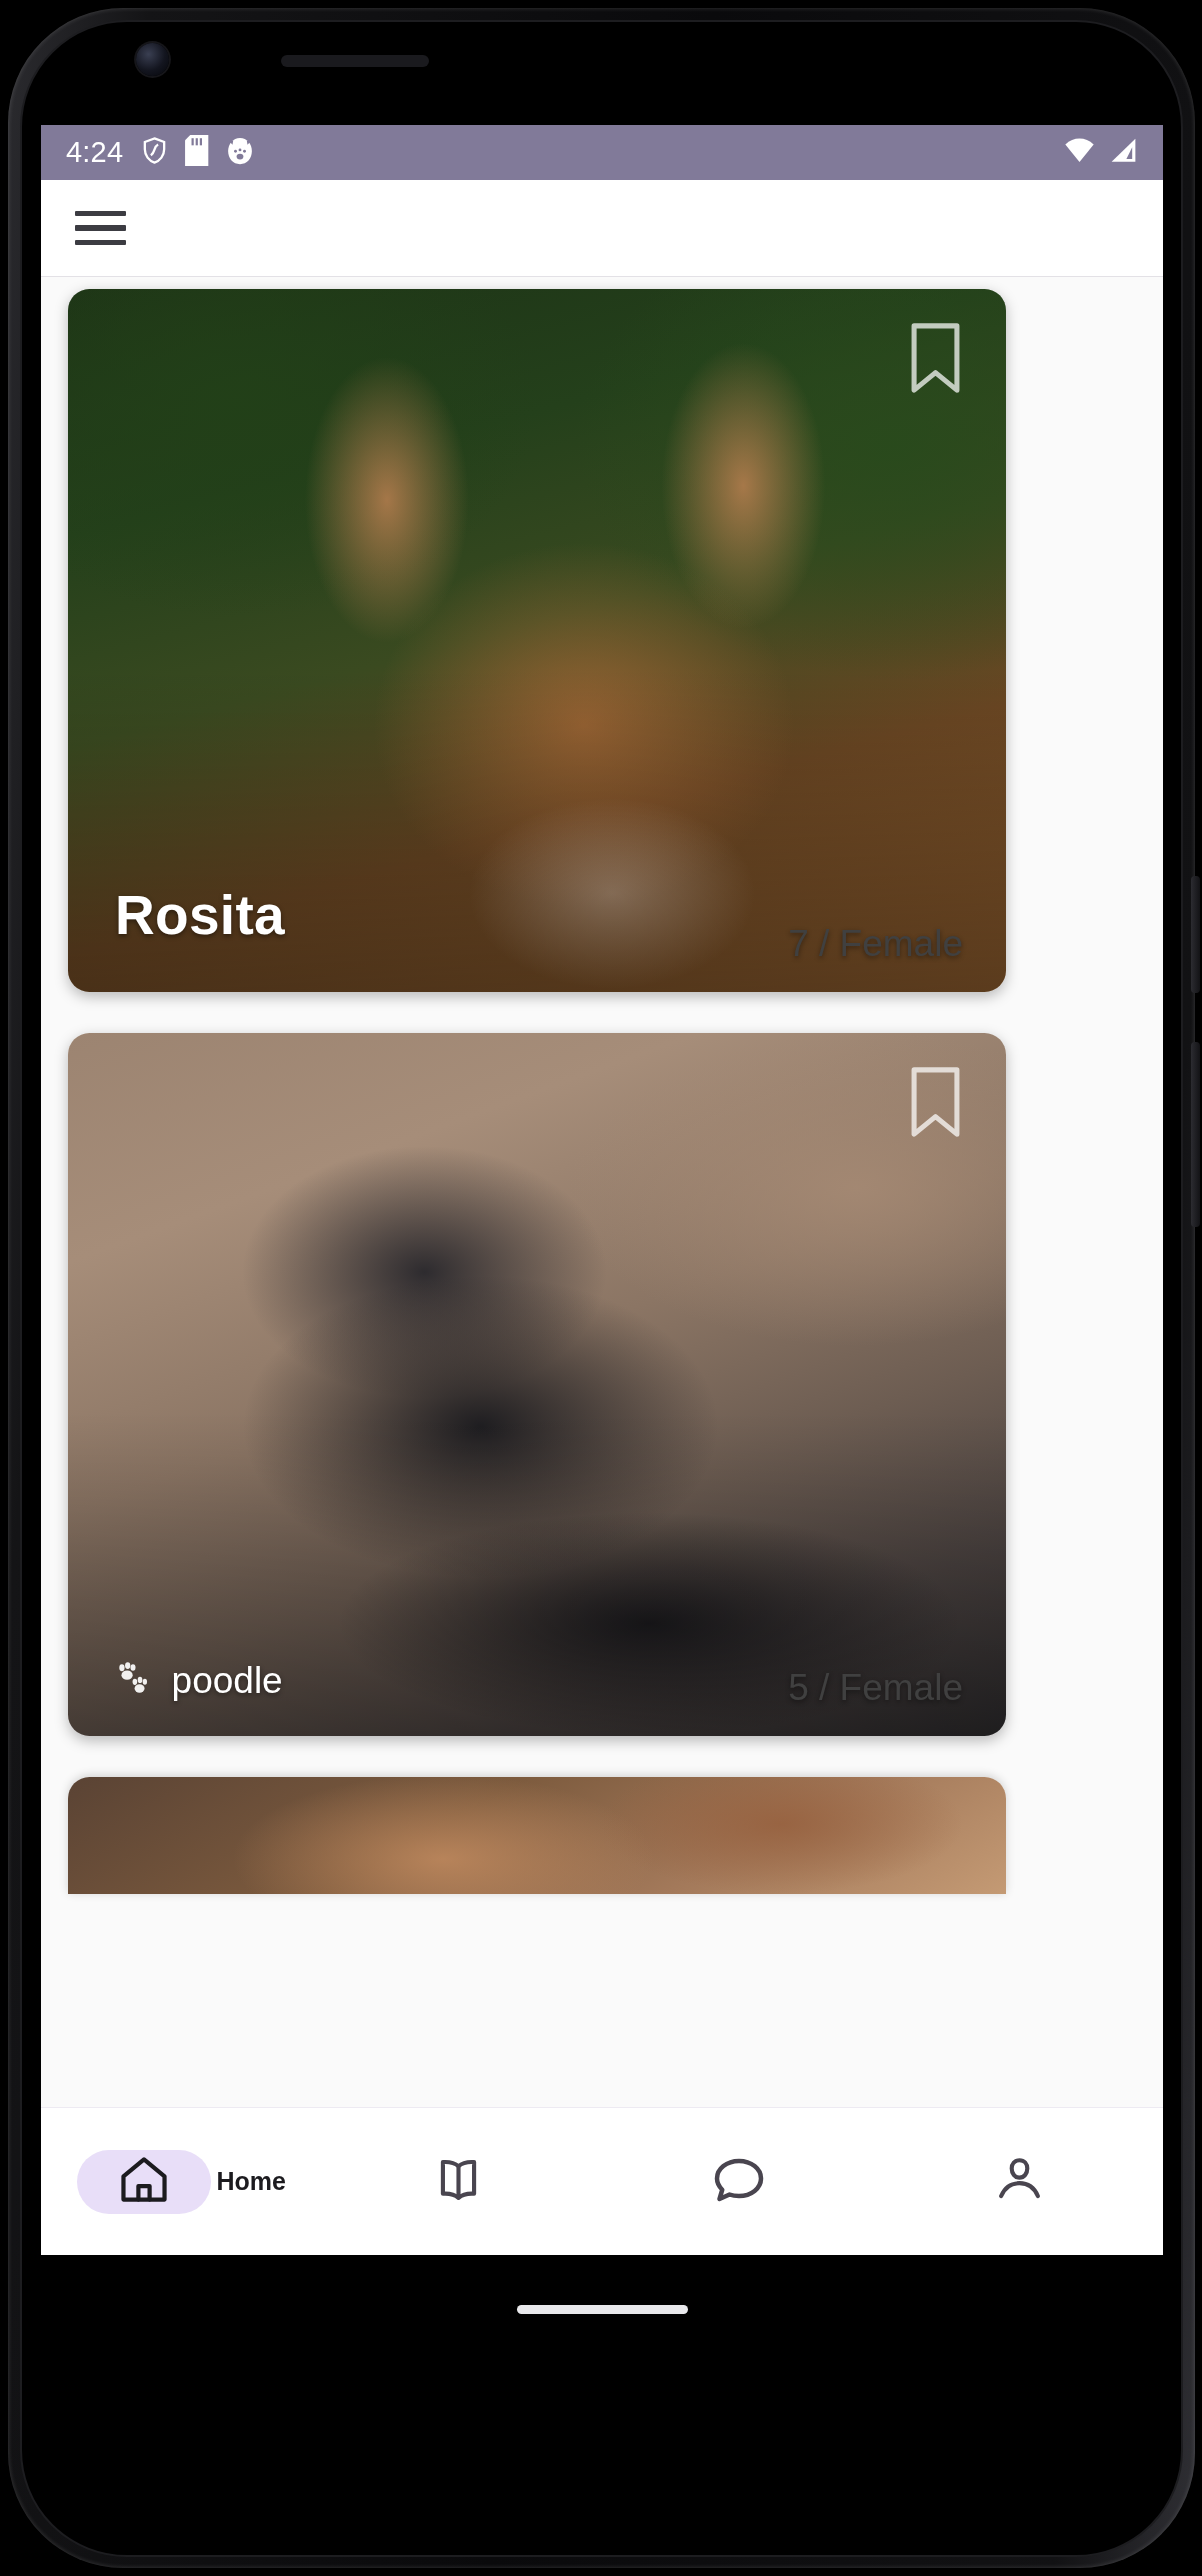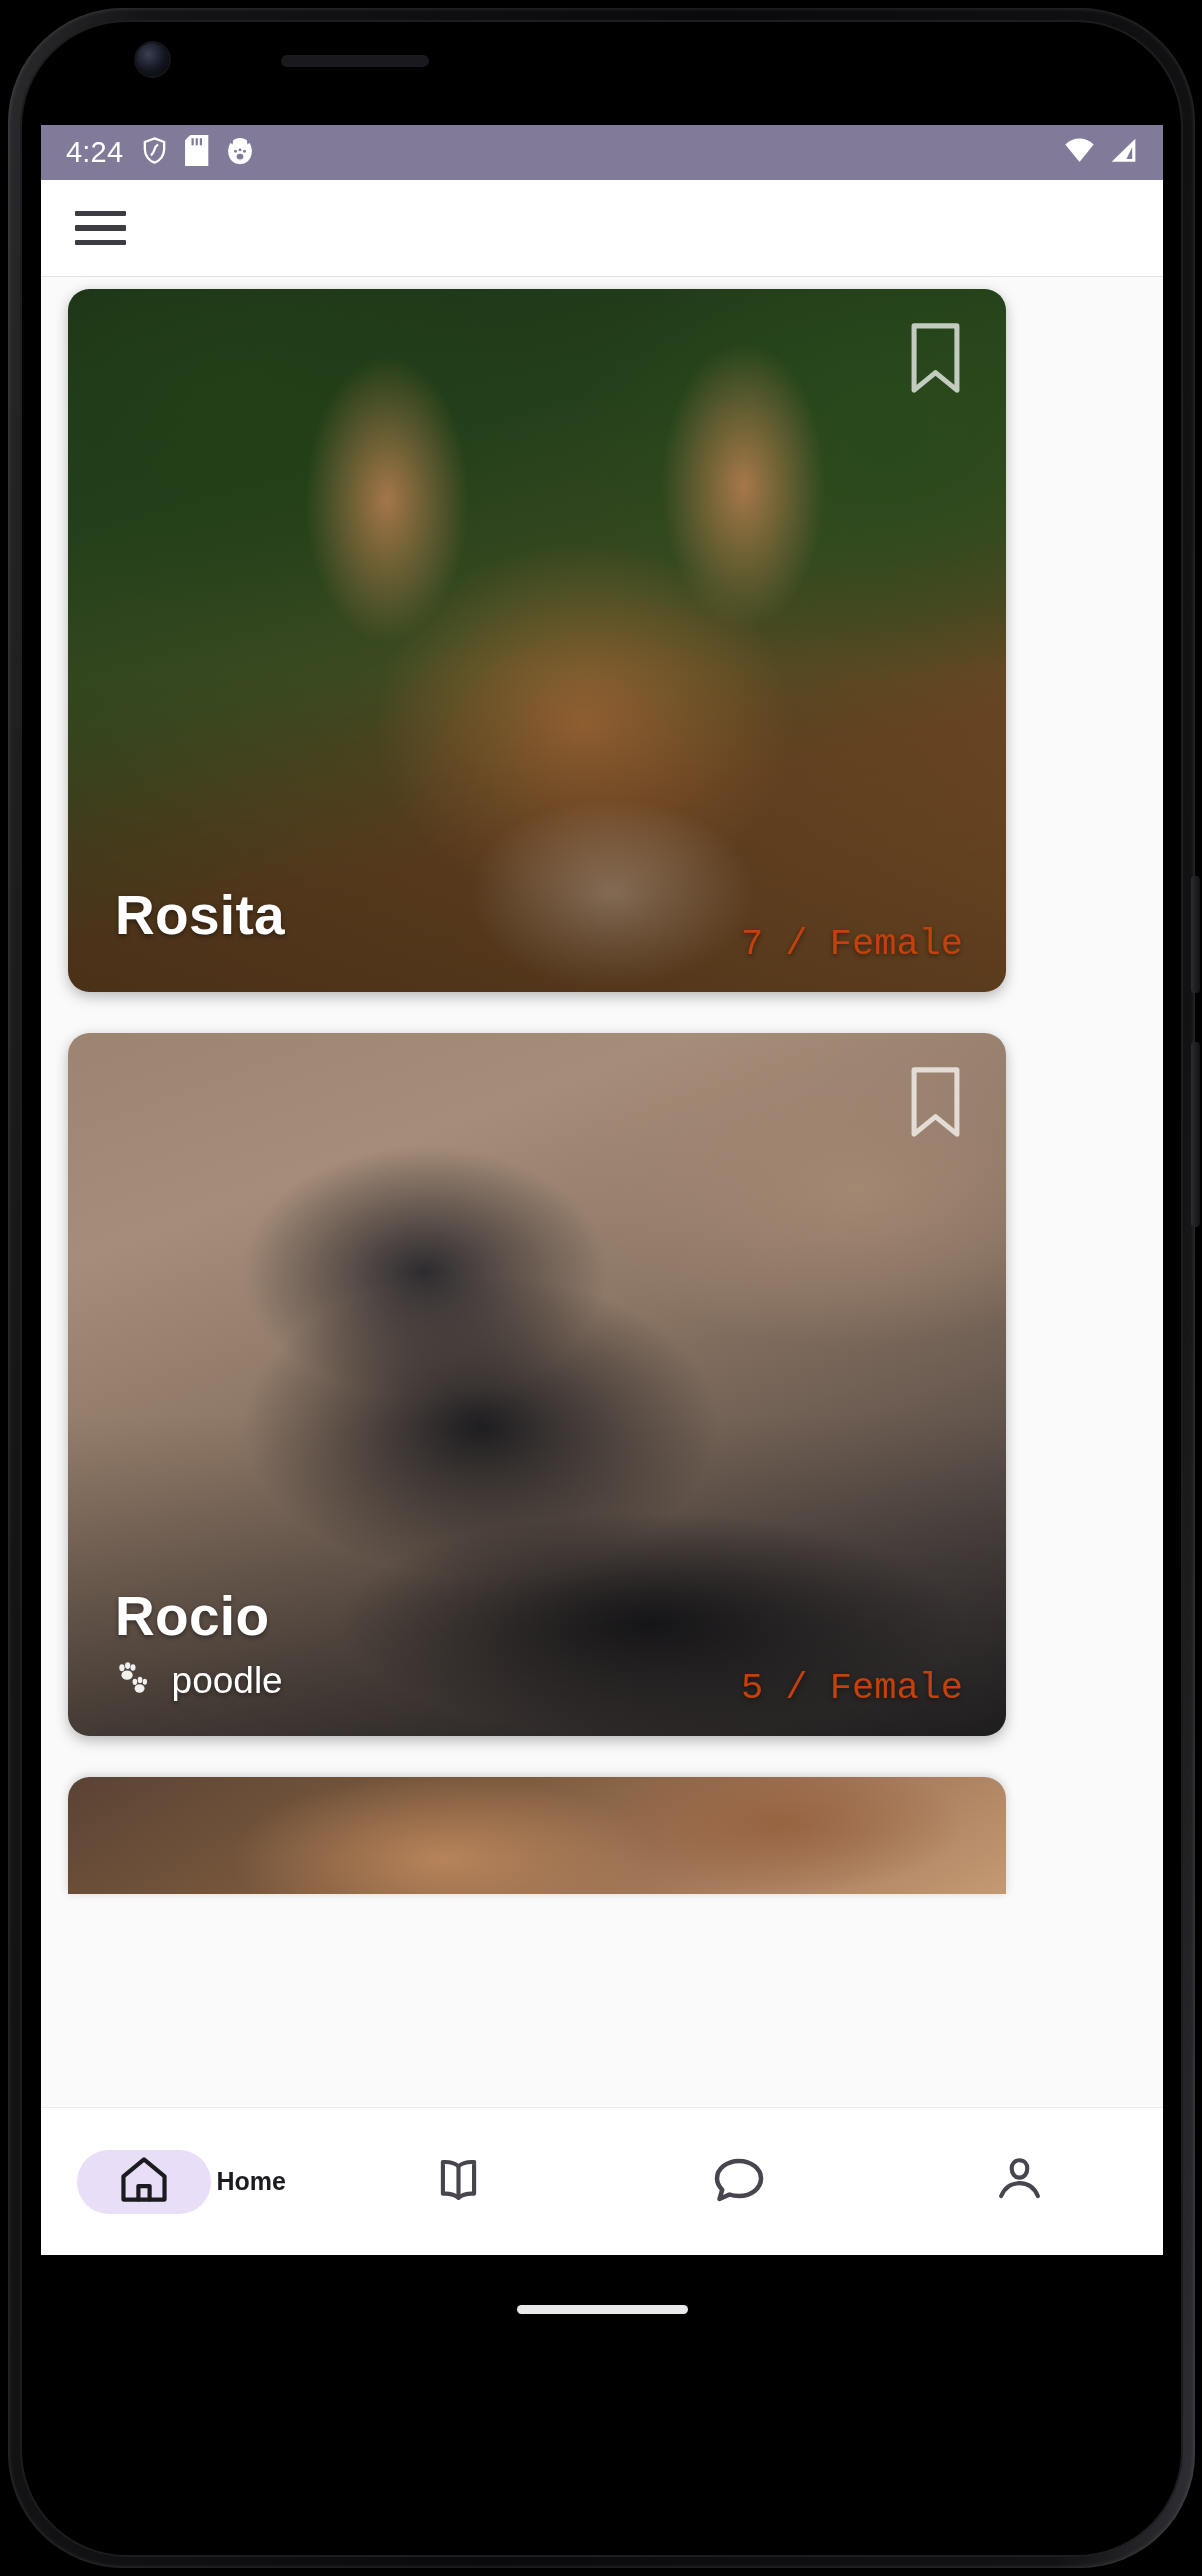--- a/index.html
+++ b/index.html
@@ -114,23 +114,22 @@
   }
   .pet-name {
     font-size: 55px; font-weight: bold; letter-spacing: 0.3px;
     margin-bottom: 11.7px;
     text-shadow: 0 1.9px 4.9px rgba(0,0,0,0.45);
   }
   .breed-row { display: flex; align-items: center; gap: 15.6px; margin-top: 4.9px; }
   .breed-text { font-size: 37px; text-shadow: 0 1.9px 4.9px rgba(0,0,0,0.45); }
   .meta-row {
     position: absolute; right: 43px; bottom: 27px;
-    font-size: 37px; color: #c2410c;
+    font-size: 37px; color: #404040;
     text-shadow: 0 1.9px 4.9px rgba(0,0,0,0.45);
-    font-family: Liberation Mono, monospace;
   }
 
   
   #photo-rosita {
     background:
       radial-gradient(ellipse 204px 136px at 58% 86%, rgba(215,190,170,0.55), rgba(0,0,0,0) 70%),
       radial-gradient(ellipse 292px 253px at 55% 62%, rgba(178,110,58,0.72), rgba(0,0,0,0) 72%),
       radial-gradient(ellipse 117px 204px at 34% 30%, rgba(196,132,84,0.8), rgba(0,0,0,0) 70%),
       radial-gradient(ellipse 117px 204px at 72% 28%, rgba(196,132,84,0.8), rgba(0,0,0,0) 70%),
       radial-gradient(ellipse 409px 292px at 18% 16%, rgba(34,64,24,0.95), rgba(0,0,0,0) 74%),
@@ -269,21 +268,20 @@
 
       <div class="pet-card">
         <div class="card-photo" id="photo-rocio"></div>
         <div class="card-scrim"></div>
         <div class="bookmark-btn">
           <svg width="55" height="74" viewBox="0 0 28 38" fill="none" stroke="#ffffff" stroke-opacity="0.72" stroke-width="2.6" stroke-linejoin="round">
             <path d="M3 2 H25 V35 L14 26 L3 35 Z"></path>
           </svg>
         </div>
         <div class="card-info">
-          <div class="pet-name">Rocio</div>
           <div class="breed-row">
             <span>
               <svg width="41" height="39" viewBox="0 0 26 25" fill="#ffffff" fill-opacity="0.92">
                 <g>
                   <ellipse cx="4.3" cy="5.0" rx="1.7" ry="2.2"></ellipse>
                   <ellipse cx="8.0" cy="3.6" rx="1.7" ry="2.2"></ellipse>
                   <ellipse cx="11.4" cy="4.8" rx="1.6" ry="2.1"></ellipse>
                   <ellipse cx="7.6" cy="9.7" rx="3.6" ry="3.0"></ellipse>
                 </g>
                 <g>

